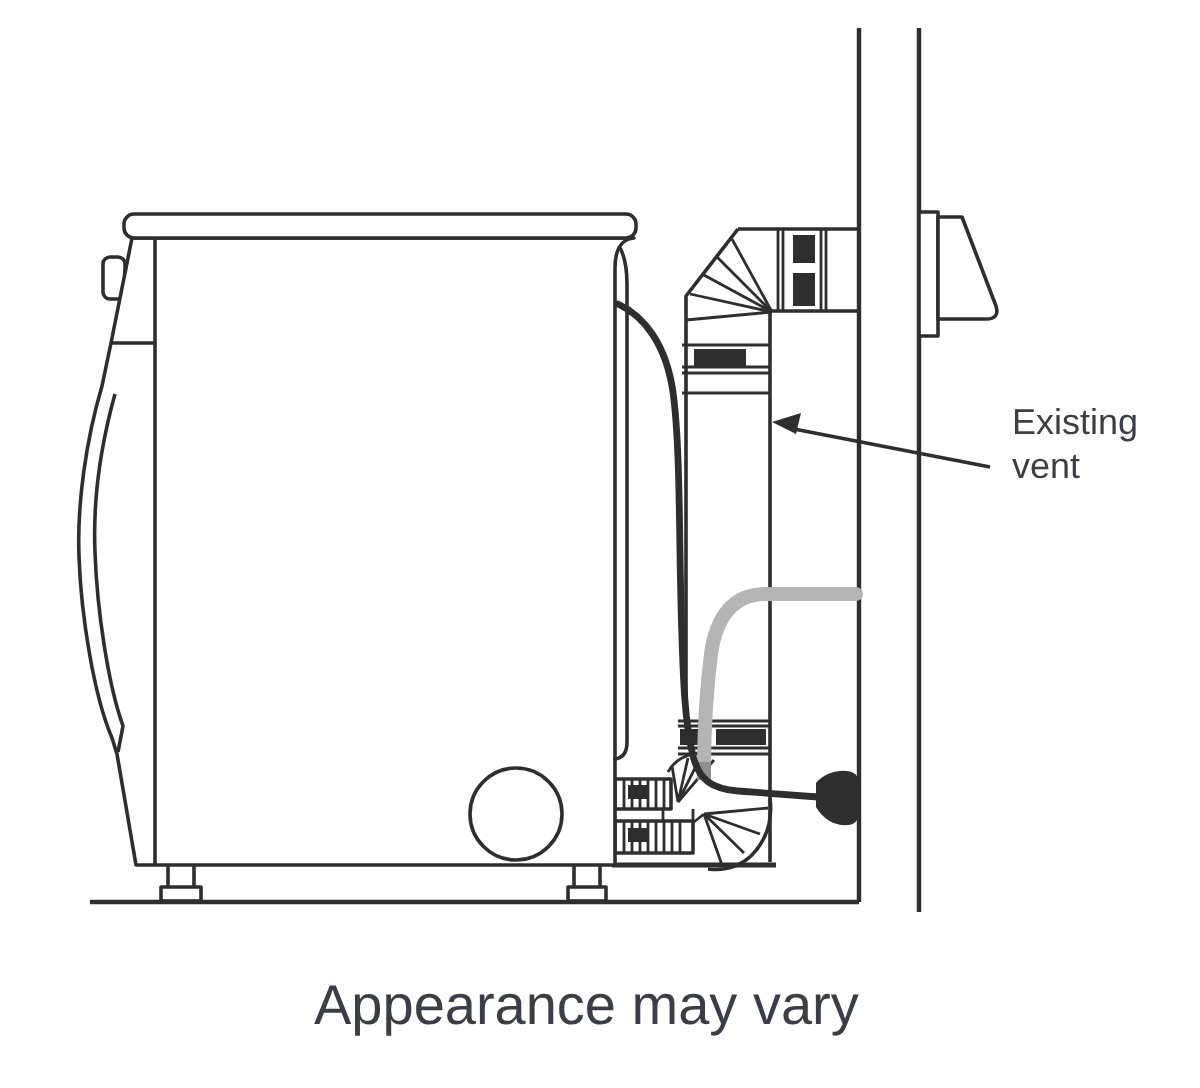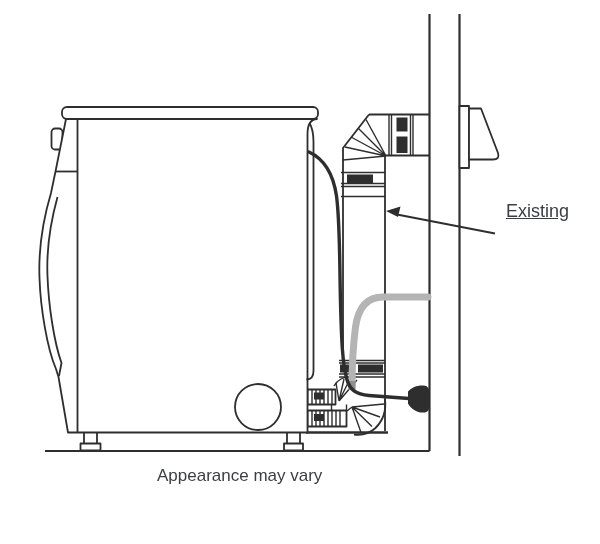--- a/index.html
+++ b/index.html
@@ -25,27 +25,26 @@
   .cord { stroke: var(--line, #2e2e2e); fill: none; stroke-width: 3.4; stroke-linecap: round; }
 
   .callout {
     position: absolute;
     left: 506px;
     top: 200px;
     font-size: 18px;
     line-height: 22px;
     color: var(--text, #3b3e45);
     white-space: nowrap;
-    text-decoration: underline;
   }
   .caption {
     position: absolute;
     left: 157px;
-    top: 462px;
-    font-size: 17px;
+    top: 489px;
+    font-size: 28px;
     line-height: 28px;
     color: var(--text, #3b3e45);
     white-space: nowrap;
   }
 </style>
 </head>
 <body>
 
 <div class="stage">
   <svg width="600" height="544" viewBox="0 0 600 544">
@@ -144,16 +143,17 @@
     <line class="s w2" x1="45" y1="451" x2="429.5" y2="451"></line>
 
     <g>
       <line class="s" x1="495" y1="233.5" x2="397" y2="214.5"></line>
       <polygon class="dk" points="386,211 400.5,206.5 398,217"></polygon>
     </g>
   </svg>
 
   <div class="callout">
     <div>Existing</div>
+    <div>vent</div>
   </div>
 
   <div class="caption">Appearance may vary</div>
 </div>
 
 </body></html>

